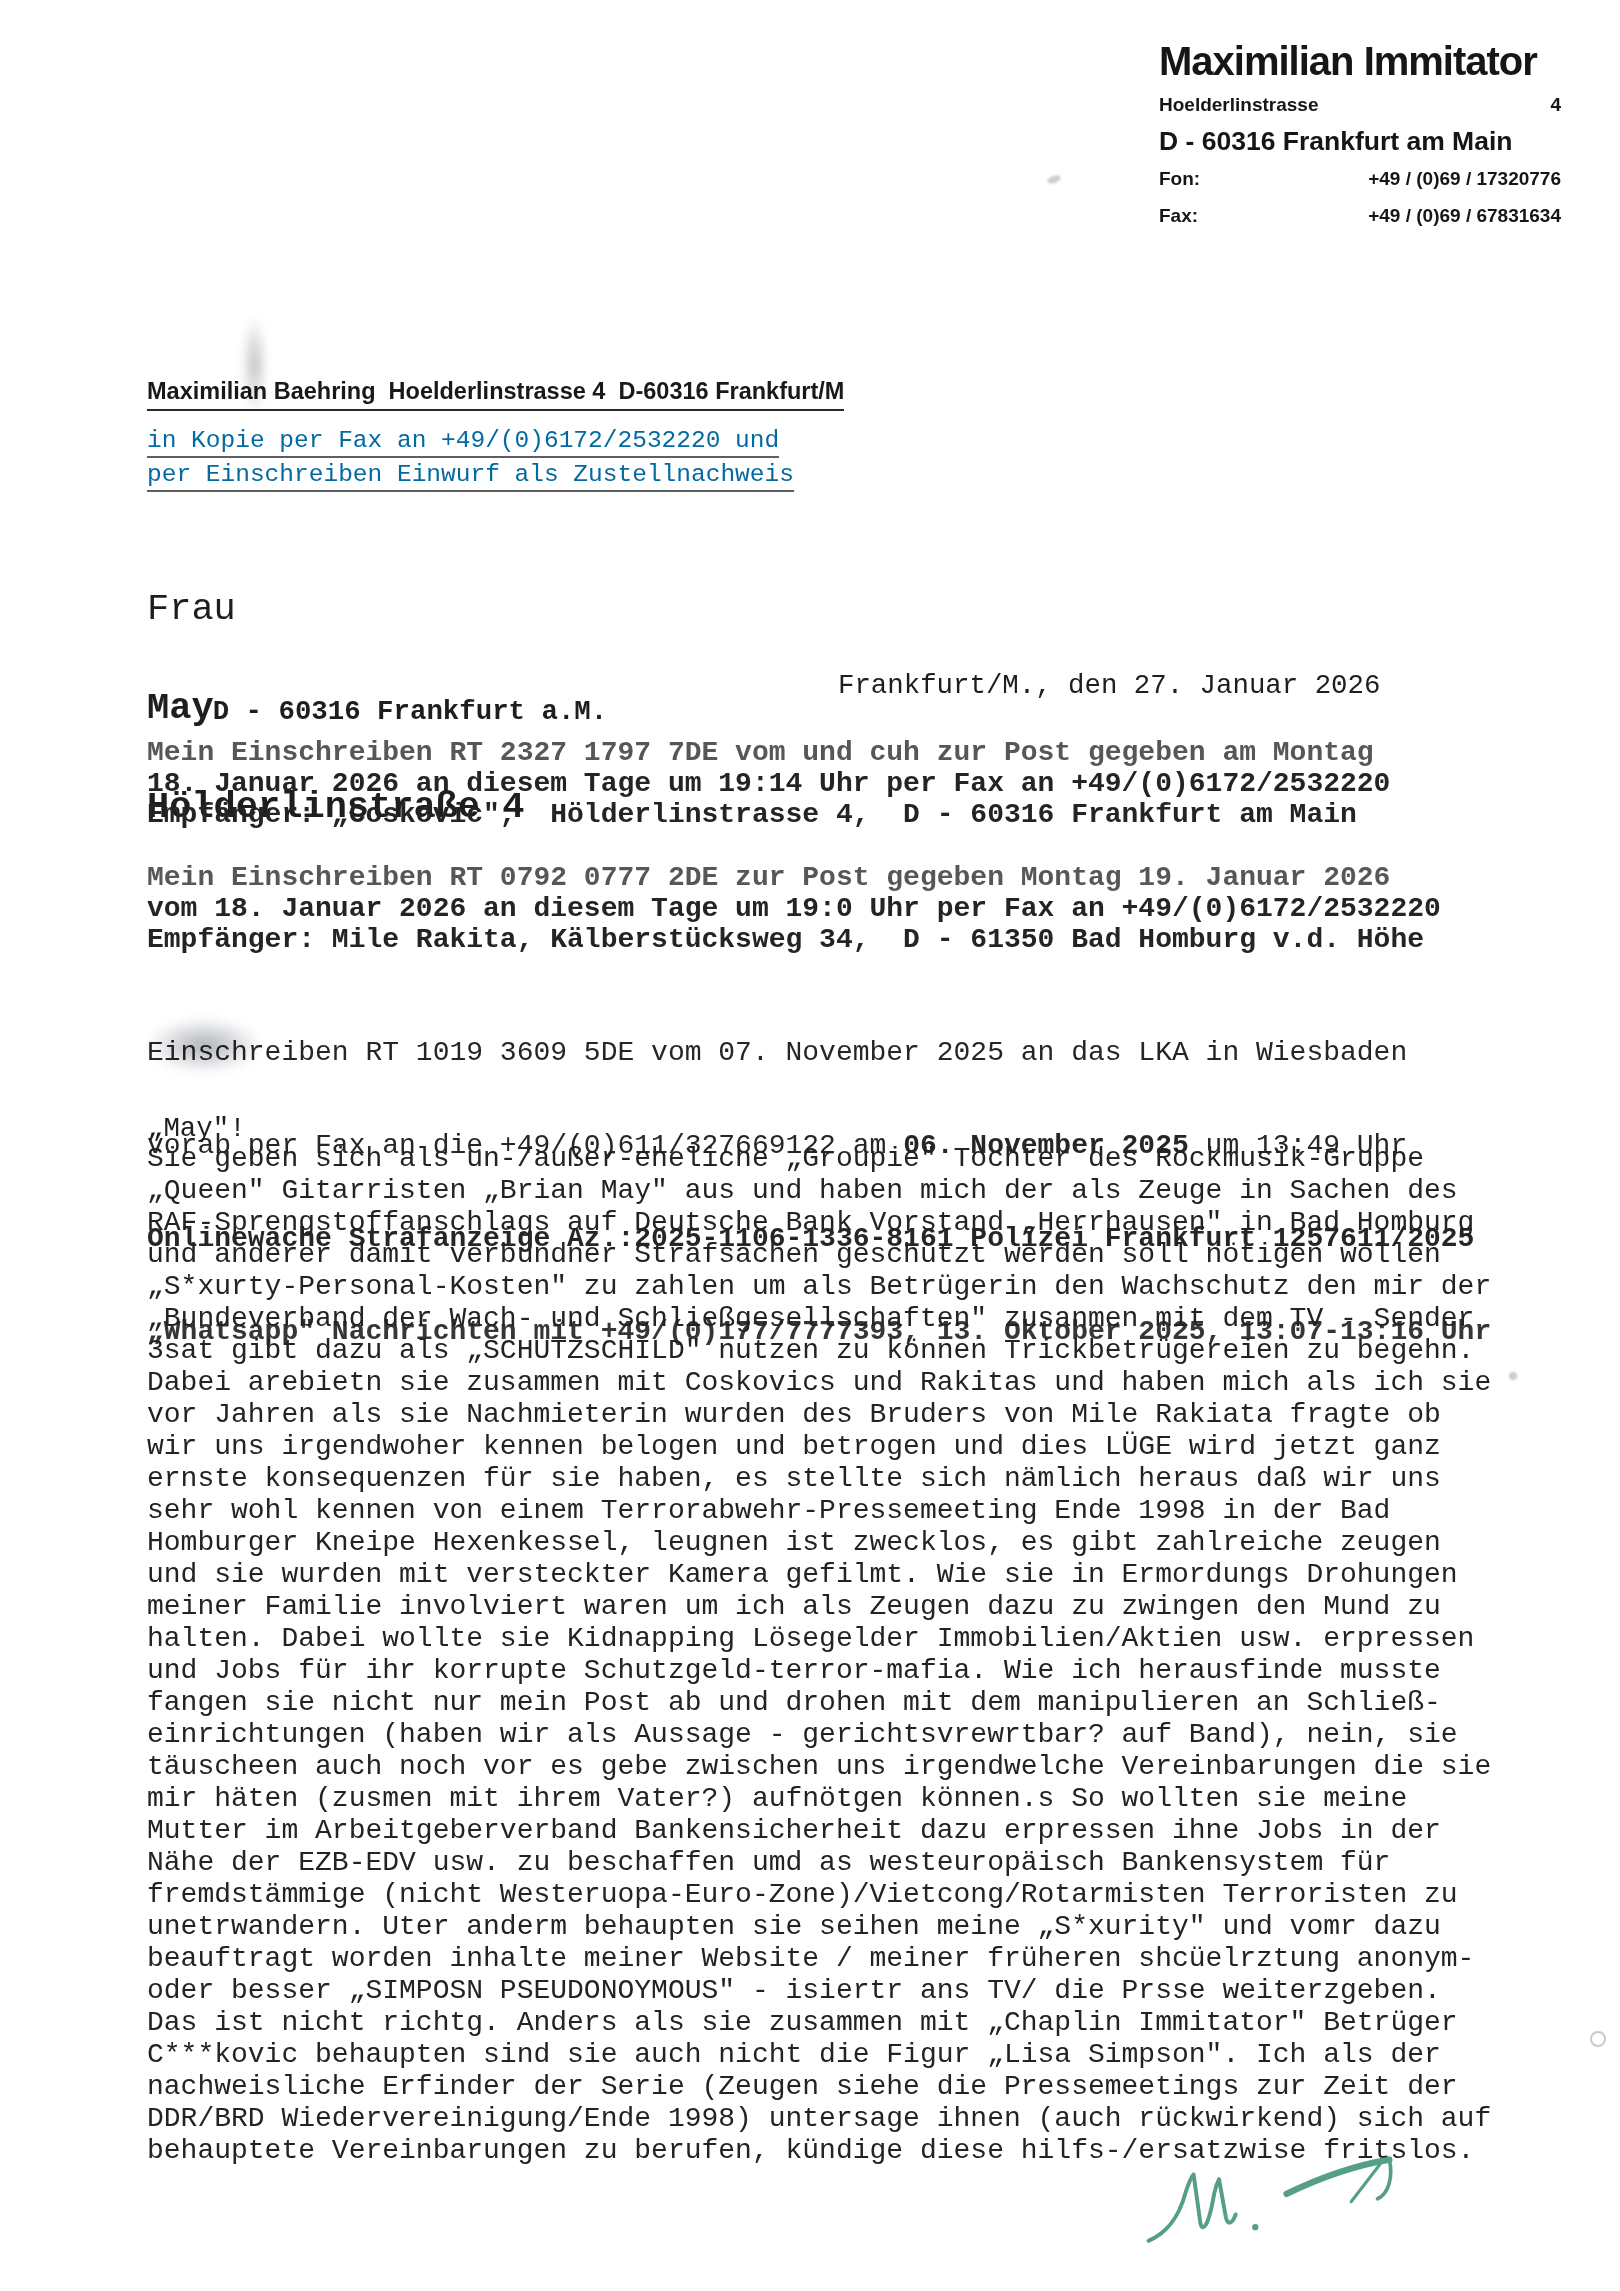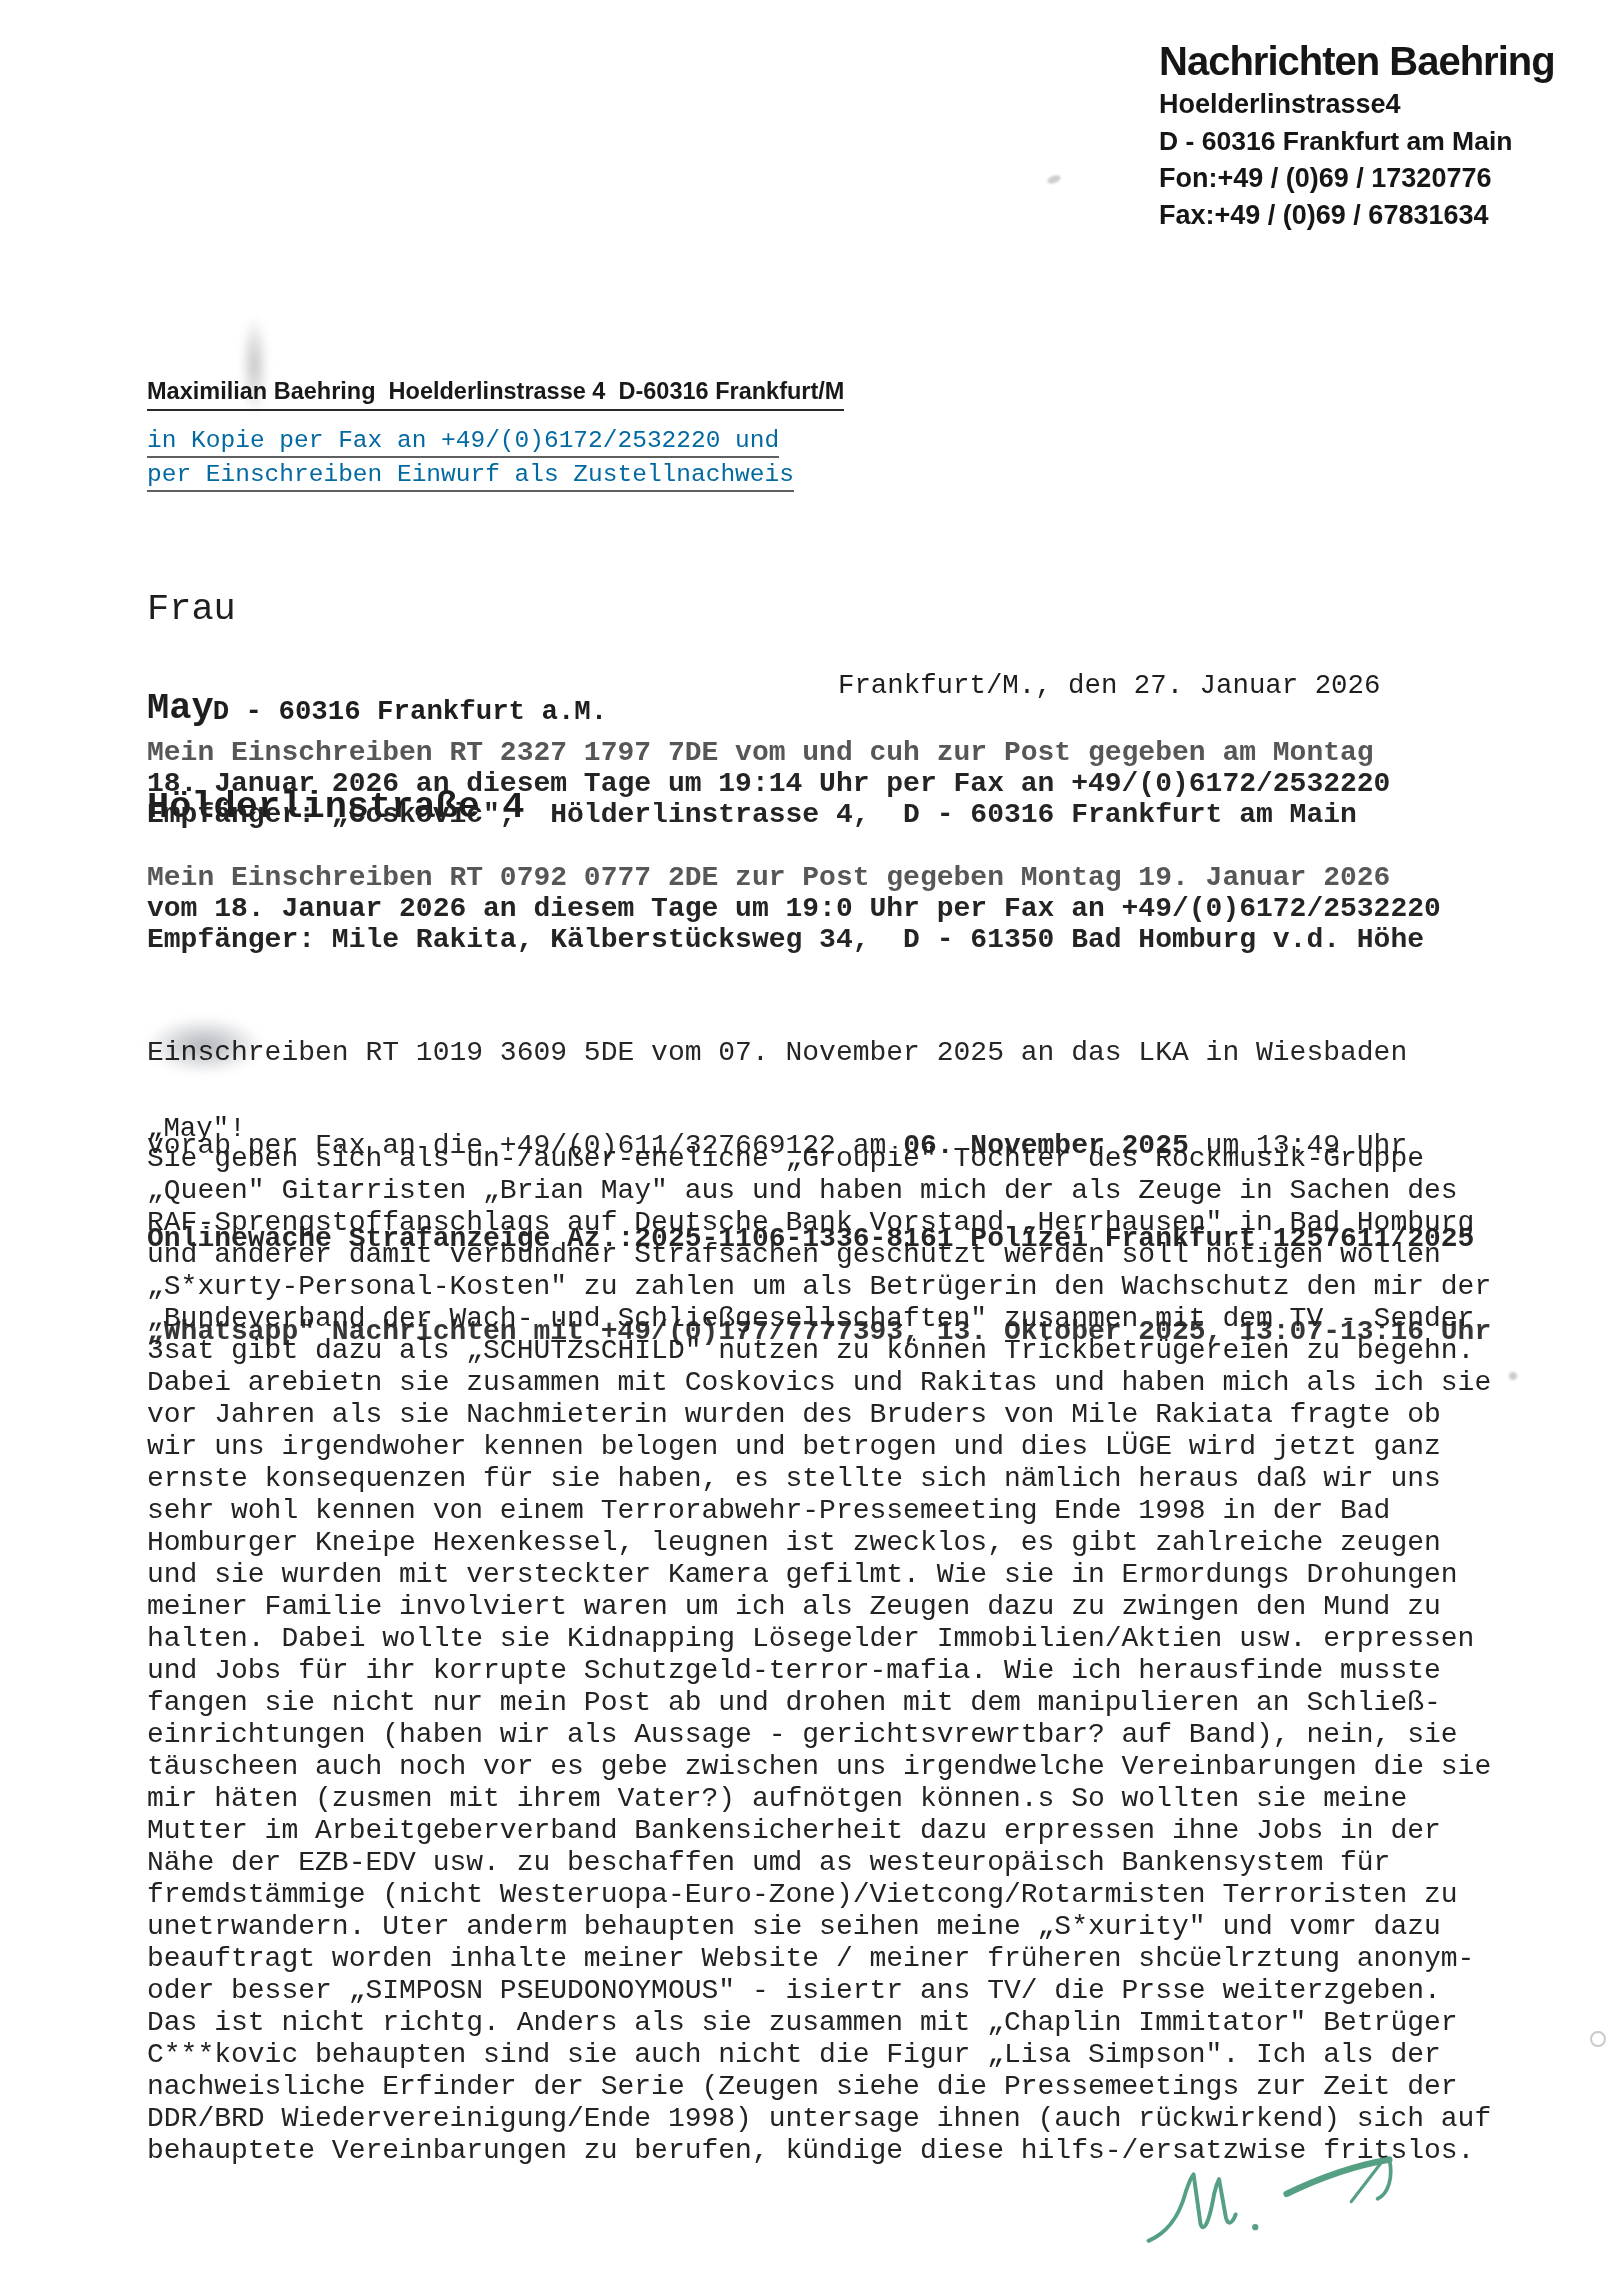--- a/index.html
+++ b/index.html
@@ -8,21 +8,21 @@
     background:#ffffff; overflow:hidden;
     font-family:"Liberation Mono", monospace; color:#1e1e1e;
   }
   
   .letterhead {
     position:absolute; left:1159px; top:37px; width:402px;
     font-family:"Liberation Sans", sans-serif; font-weight:bold; color:#161616;
   }
   .lh-name { font-size:40px; line-height:49px; letter-spacing:-1px; white-space:nowrap; }
   .lh-line { font-size:26.5px; line-height:37px; }
-  .lh-row  { font-size:27px; line-height:37px; display:flex; }
+  .lh-row  { font-size:19px; line-height:37px; display:flex; justify-content:space-between; }
   
   .sender-line {
     position:absolute; left:147px; top:378px;
     font-family:"Liberation Sans", sans-serif; font-weight:bold; font-size:23.5px;
     color:#191919; border-bottom:2.9px solid #2a2a2a; padding-bottom:3.9px; white-space:pre;
   }
   .delivery-note { position:absolute; left:147px; top:427px; font-size:24.5px; color:#0369a1; }
   .dn-line {
     display:table; white-space:pre; line-height:28px; margin-bottom:2.9px;
     border-bottom:2px solid #5f5f5f; padding-bottom:1px;
@@ -55,21 +55,21 @@
   #speck-3 { left:1590px; top:2031px; width:11.8px; height:11.8px; border:2px solid rgba(150,150,155,.5); border-radius:50%; }
   
   .signature { position:absolute; left:1127px; top:2139px; width:372px; height:142px; }
 </style>
 </head>
 <body>
 
 <div class="page">
 
   <div class="letterhead">
-    <div class="lh-name">Nachrichten Baehring</div>
+    <div class="lh-name">Maximilian Immitator</div>
     <div class="lh-row">
       <span>Hoelderlinstrasse</span>
       <span>4</span>
     </div>
     <div class="lh-line">D - 60316 Frankfurt am Main</div>
     <div class="lh-row">
       <span>Fon:</span>
       <span>+49 / (0)69 / 17320776</span>
     </div>
     <div class="lh-row">

